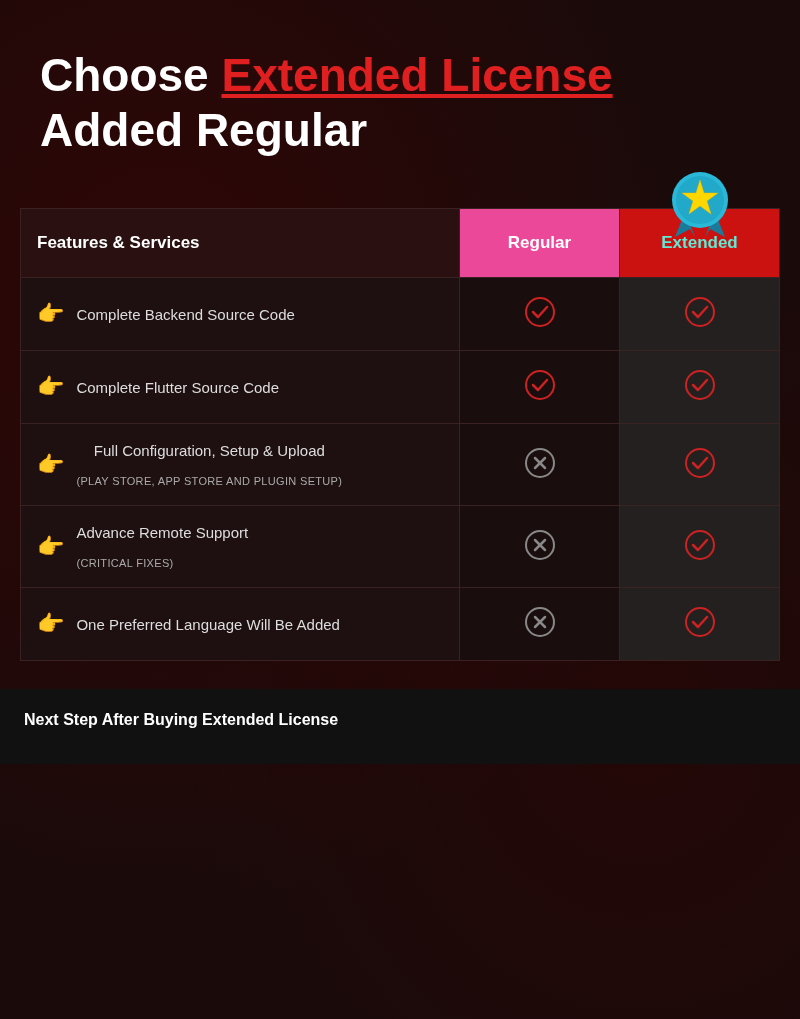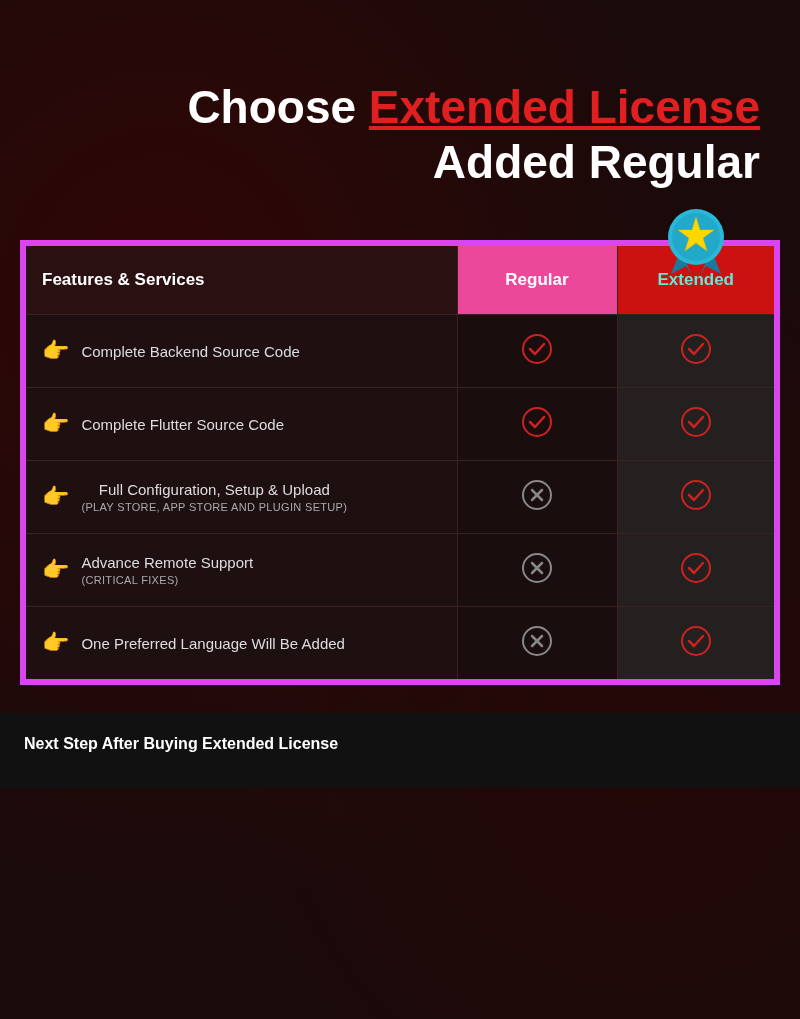--- a/index.html
+++ b/index.html
@@ -10,22 +10,22 @@
       background-color: #1a0a0a;
       background-image:
         radial-gradient(ellipse at 20% 30%, rgba(80,0,0,0.4) 0%, transparent 60%),
         radial-gradient(ellipse at 80% 70%, rgba(60,0,0,0.3) 0%, transparent 50%);
       font-family: Arial, sans-serif;
       color: #fff;
       overflow-x: hidden;
     }
 
     .header-section {
-      text-align: right;
-      padding: 80px 40px 40px;
+      text-align: left;
+      padding: 48px 40px 40px;
     }
 
     .header-title {
       font-size: 46px;
       font-weight: bold;
       line-height: 1.2;
     }
 
     .header-title .white-text {
       color: #ffffff;
@@ -37,21 +37,21 @@
       text-decoration-color: #e02020;
     }
 
     .table-section {
       padding: 10px 20px 20px;
     }
 
     .comparison-table {
       width: 100%;
       border-collapse: collapse;
-      border: 6px solid #d946ef;
+      border: 1px solid #d946ef;
     }
 
     .comparison-table thead tr th {
       padding: 24px 16px;
       font-size: 17px;
       font-weight: bold;
       text-align: center;
       border: 1px solid #3a2222;
     }
 
@@ -129,21 +129,21 @@
       font-size: 15px;
       color: #dddddd;
       text-align: center;
     }
 
     .feature-sub {
       font-size: 11px;
       color: #aaaaaa;
       text-transform: uppercase;
       letter-spacing: 0.03em;
-      margin-top: 3px;
+      margin-top: 16px;
     }
 
     .footer-section {
       background-color: #111111;
       padding: 22px 24px;
       display: flex;
       align-items: center;
       justify-content: space-between;
       margin-top: 8px;
     }

